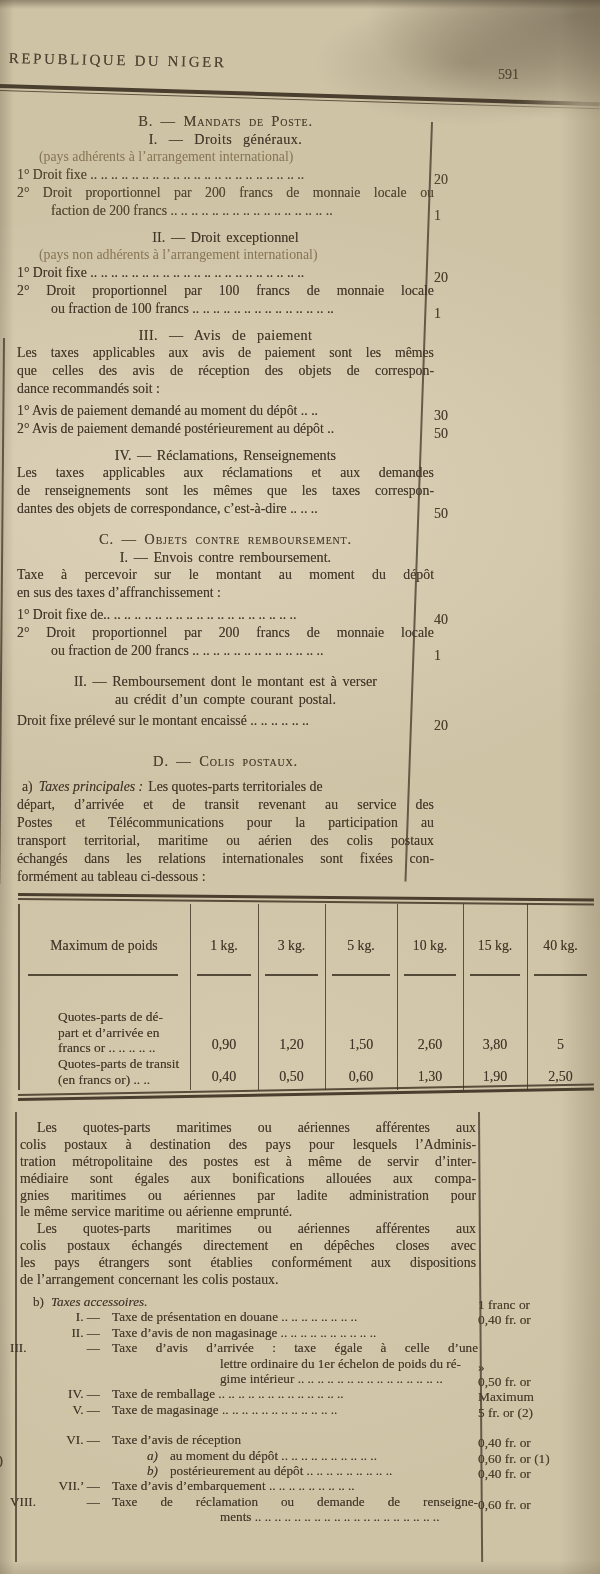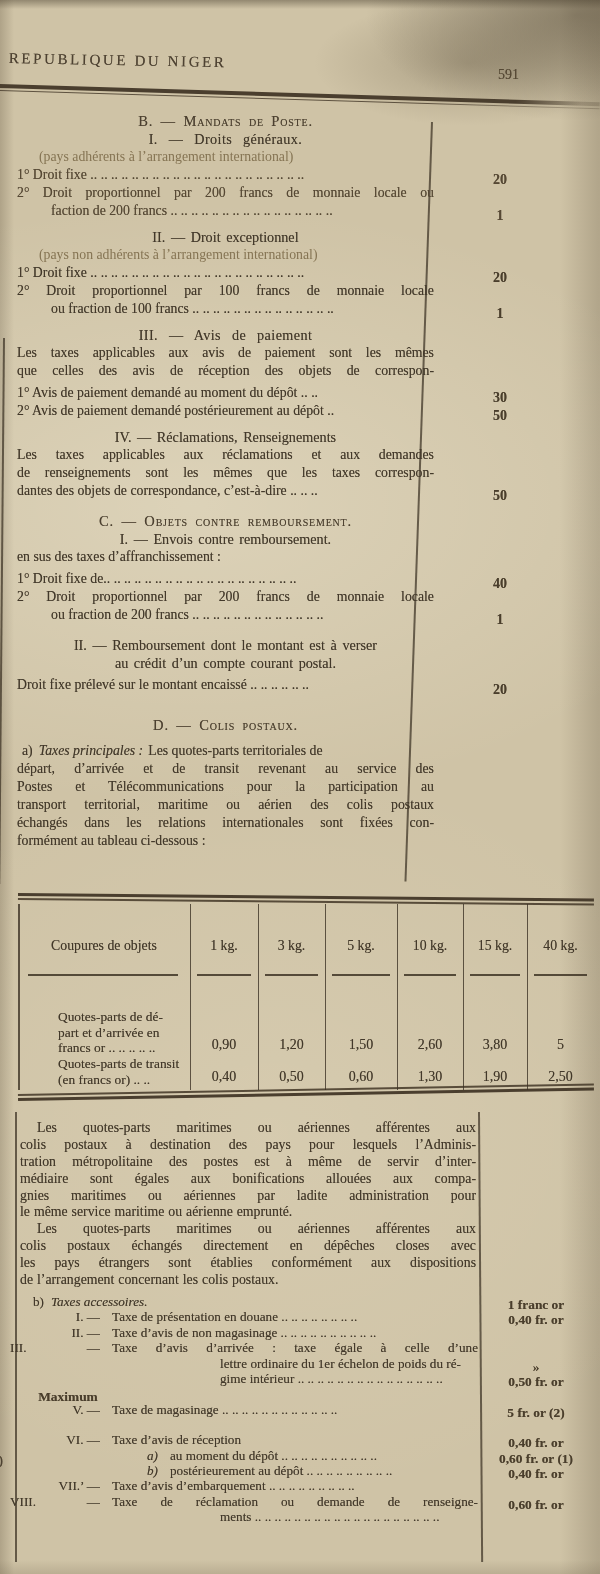--- a/index.html
+++ b/index.html
@@ -22,21 +22,21 @@
   }
   
   .hdr-title{position:absolute;left:9px;top:50px;font-size:15px;letter-spacing:2.6px;color:#4e4232;transform:rotate(1.1deg);transform-origin:left top;}
   .hdr-page{position:absolute;left:498px;top:67px;font-size:14px;color:#554834;}
   .hdr-rule{position:absolute;left:0;top:84px;width:600px;transform:rotate(1.75deg);transform-origin:left top;}
   .hr-a{height:3.5px;background:linear-gradient(90deg,var(--rule) 0 86%,rgba(74,62,46,.25) 97%);}
   .hr-b{margin-top:2px;height:1.6px;background:linear-gradient(90deg,rgba(74,62,46,.85) 0 70%,rgba(74,62,46,.30) 95%);}
   
   .line{display:flex;align-items:baseline;height:18px;line-height:18px;font-size:13.8px;}
   .lft{width:428px;overflow:hidden;white-space:nowrap;}
-  .val{width:132px;text-align:center;position:relative;top:5px;font-size:14px;color:#4a3e2c;font-weight:bold;}
+  .val{width:132px;position:relative;top:5px;font-size:14px;color:#4a3e2c;}
   .rn{margin-right:6px;}
   .it{font-style:italic;margin-right:5px;}
   
   .sec-top{position:absolute;left:6px;top:112px;width:584px;}
   .h-sc .lft{text-align:center;font-variant:small-caps;letter-spacing:.8px;word-spacing:3px;font-size:14.6px;color:#4c4030;}
   .h-it .lft{text-align:center;word-spacing:2px;font-size:14.2px;}
   .sp .lft{word-spacing:7px;letter-spacing:.4px;}
   .ind2 .lft{padding-left:22px;width:406px;}
   .ind3 .lft{padding-left:34px;width:394px;}
   .first .lft{padding-left:16px;width:412px;}
@@ -170,20 +170,24 @@
       <div class="line j">
         <span class="lft"><span class="rn"></span><span class="it"></span><span class="tx">Les taxes applicables aux avis de paiement sont les mêmes</span></span>
         <span class="val"></span>
       </div>
 
       <div class="line j">
         <span class="lft"><span class="rn"></span><span class="it"></span><span class="tx">que celles des avis de réception des objets de correspon-</span></span>
         <span class="val"></span>
       </div>
 
+      <div class="line">
+        <span class="lft"><span class="rn"></span><span class="it"></span><span class="tx">dance recommandés soit  :</span></span>
+        <span class="val"></span>
+      </div>
 
       <div class="line gap-s">
         <span class="lft"><span class="rn"></span><span class="it"></span><span class="tx">1° Avis de paiement demandé au moment du dépôt .. ..</span></span>
         <span class="val">30</span>
       </div>
 
       <div class="line">
         <span class="lft"><span class="rn"></span><span class="it"></span><span class="tx">2° Avis de paiement demandé postérieurement au dépôt ..</span></span>
         <span class="val">50</span>
       </div>
@@ -211,20 +215,24 @@
       <div class="line h-sc gap-m">
         <span class="lft"><span class="rn"></span><span class="it"></span><span class="tx">C. — Objets contre remboursement.</span></span>
         <span class="val"></span>
       </div>
 
       <div class="line h-it">
         <span class="lft"><span class="rn"></span><span class="it"></span><span class="tx">I. — Envois contre remboursement.</span></span>
         <span class="val"></span>
       </div>
 
+      <div class="line j">
+        <span class="lft"><span class="rn"></span><span class="it"></span><span class="tx">Taxe à percevoir sur le montant au moment du dépôt</span></span>
+        <span class="val"></span>
+      </div>
 
       <div class="line">
         <span class="lft"><span class="rn"></span><span class="it"></span><span class="tx">en sus des taxes d’affranchissement :</span></span>
         <span class="val"></span>
       </div>
 
       <div class="line gap-s">
         <span class="lft"><span class="rn"></span><span class="it"></span><span class="tx">1° Droit fixe de.. .. .. .. .. .. .. .. .. .. .. .. .. .. .. .. .. .. ..</span></span>
         <span class="val">40</span>
       </div>
@@ -289,21 +297,21 @@
         <span class="val"></span>
       </div>
     </div>
 
   <div class="tbl">
     <div class="t-toprule">
         <div class="hr-a"></div>
         <div class="hr-b"></div>
       </div>
     <div class="trow t-head">
-      <div class="tc">Coupures de objets</div>
+      <div class="tc">Maximum de poids</div>
       <div class="tc">1 kg.</div>
       <div class="tc">3 kg.</div>
       <div class="tc">5 kg.</div>
       <div class="tc">10 kg.</div>
       <div class="tc">15 kg.</div>
       <div class="tc">40 kg.</div>
     </div>
     <div class="trow t-dash">
       <div class="tc">
           <i class="dash"></i>
@@ -417,20 +425,21 @@
         <span class="lft"><span class="rn"></span><span class="it"></span><span class="tx">lettre ordinaire du 1er échelon de poids du ré-</span></span>
         <span class="val">»</span>
       </div>
 
       <div class="line cont">
         <span class="lft"><span class="rn"></span><span class="it"></span><span class="tx">gime intérieur .. .. .. .. .. .. .. .. .. .. .. .. .. .. ..</span></span>
         <span class="val">0,50 fr. or</span>
       </div>
 
       <div class="line">
+        <span class="lft"><span class="rn">IV. —</span><span class="it"></span><span class="tx">Taxe de remballage .. .. .. .. .. .. .. .. .. .. .. .. ..</span></span>
         <span class="val">Maximum</span>
       </div>
 
       <div class="line">
         <span class="lft"><span class="rn">V. —</span><span class="it"></span><span class="tx">Taxe de magasinage .. .. .. .. .. .. .. .. .. .. .. ..</span></span>
         <span class="val">5 fr. or (2)</span>
       </div>
 
       <div class="line gapb">
         <span class="lft"><span class="rn">VI. —</span><span class="it"></span><span class="tx">Taxe d’avis de réception</span></span>

